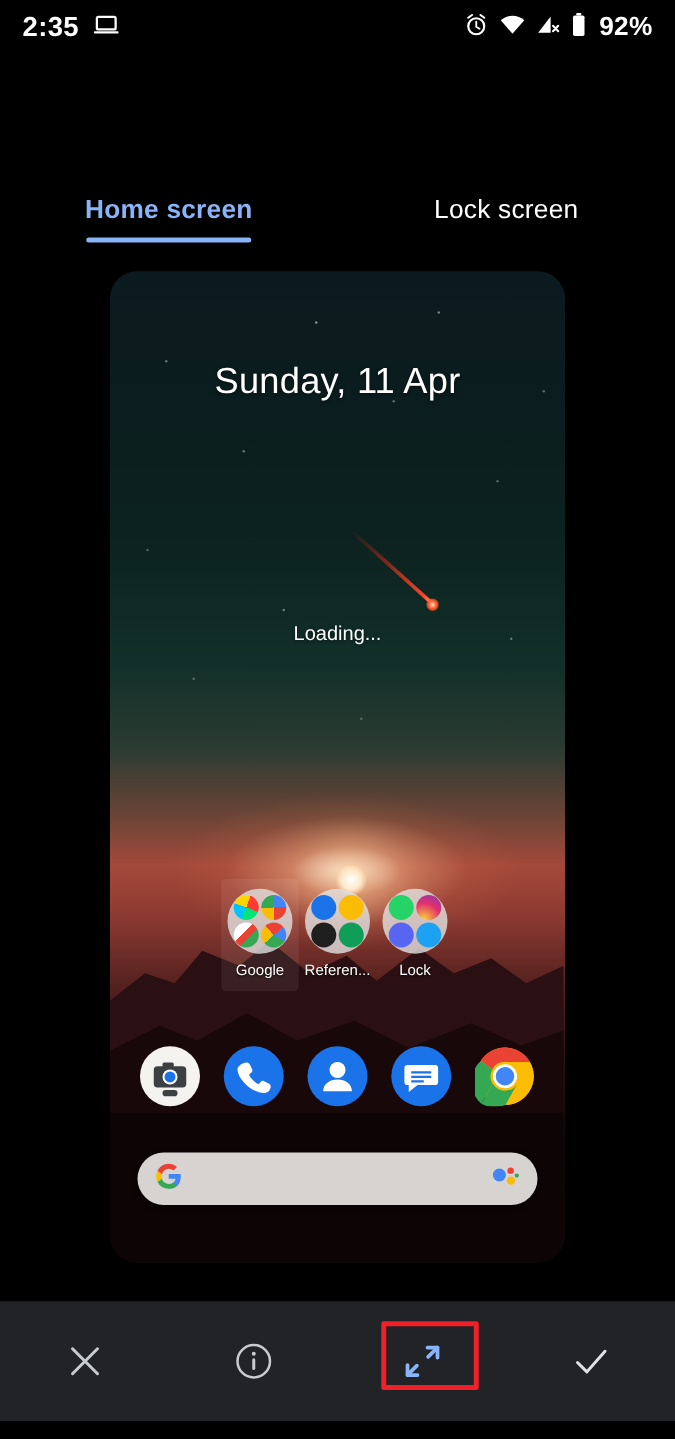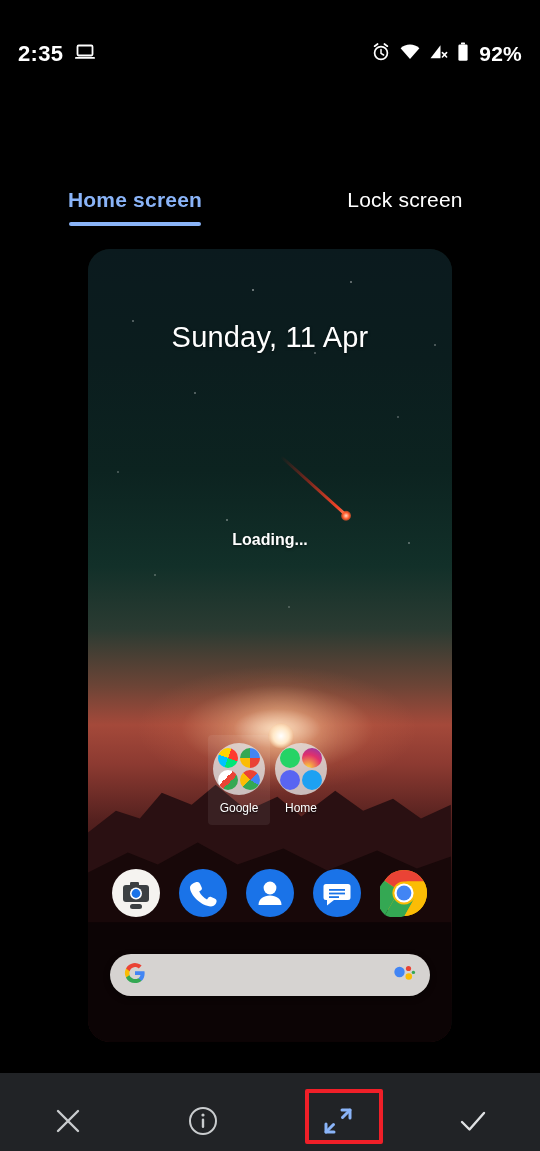--- a/index.html
+++ b/index.html
@@ -2,21 +2,21 @@
 <html><head>
 <meta charset="utf-8">
 <style>
   * { box-sizing: border-box; margin: 0; padding: 0; }
   html, body {
     width: 540px; height: 1151px;
     background: #000;
     font-family: "Liberation Sans", sans-serif;
     overflow: hidden;
   }
-  .screen { position: relative; width: 540px; height: 994px; background: #000; margin-top: 32px; }
+  .screen { position: relative; width: 540px; height: 994px; background: #000; }
 
   
   .statusbar {
     position: absolute; top: 0; left: 0; width: 540px; height: 44px;
     display: flex; align-items: center; justify-content: space-between;
     padding: 0 18px; color: #fff;
   }
   .sb-left { display: flex; align-items: center; gap: 12px; }
   .sb-time { font-size: 22px; font-weight: 700; letter-spacing: .3px; }
   .sb-right { display: flex; align-items: center; gap: 8px; text-align: right; }
@@ -93,21 +93,21 @@
   .stars { position: absolute; inset: 0; }
   .star { position: absolute; background: rgba(255,255,255,.75); border-radius: 50%; }
 
   .wp-date {
     position: absolute; top: 72px; left: 0; width: 100%;
     text-align: center; color: #fff; font-size: 29px; font-weight: 400;
     letter-spacing: .2px; text-shadow: 0 1px 3px rgba(0,0,0,.5);
   }
   .wp-loading {
     position: absolute; top: 282px; left: 0; width: 100%;
-    text-align: center; color: #fff; font-size: 16px; font-weight: 700;
+    text-align: center; color: #fff; font-size: 16px; font-weight: 400;
     text-shadow: 0 1px 3px rgba(0,0,0,.5);
   }
 
   
   .folder-row {
     position: absolute; left: 0; top: 494px; width: 100%;
     display: flex; justify-content: center; padding: 0 26px;
   }
   .folder { width: 62px; display: flex; flex-direction: column; align-items: center; }
   .folder.selected { background: rgba(255,255,255,.07); border-radius: 4px; padding: 8px 0 10px; margin-top: -8px; }
@@ -244,29 +244,38 @@
           <span class="mini" style="background:conic-gradient(from 200deg,#00c3ff 0 25%,#ffd400 0 50%,#ff3b30 0 75%,#00e676 0 100%)"></span>
           <span class="mini" style="background:conic-gradient(#4285f4 0 25%,#ea4335 0 50%,#fbbc05 0 75%,#34a853 0 100%)"></span>
           <span class="mini" style="background:linear-gradient(135deg,#fff 40%,#ea4335 40%,#ea4335 60%,#34a853 60%)"></span>
           <span class="mini" style="background:conic-gradient(from 120deg,#34a853 0 30%,#fbbc05 0 55%,#ea4335 0 80%,#4285f4 0 100%)"></span>
         </div>
         <div class="folder-label">Google</div>
       </div>
 
 
 
+      <div class="folder">
+        <div class="folder-circle">
+          <span class="mini" style="background:#1a73e8"></span>
+          <span class="mini" style="background:#fbbc05"></span>
+          <span class="mini" style="background:#1f1f1f"></span>
+          <span class="mini" style="background:#0f9d58"></span>
+        </div>
+        <div class="folder-label">Referen...</div>
+      </div>
 
       <div class="folder">
         <div class="folder-circle">
           <span class="mini" style="background:#25d366"></span>
           <span class="mini" style="background:radial-gradient(circle at 30% 100%,#fdd835 0%,#e1306c 55%,#833ab4 100%)"></span>
           <span class="mini" style="background:#5865f2"></span>
           <span class="mini" style="background:#1da1f2"></span>
         </div>
-        <div class="folder-label">Home</div>
+        <div class="folder-label">Lock</div>
       </div>
     </div>
 
     <div class="dock">
       <div class="dock-icon" style="background:#f5f3f0">
         <svg width="48" height="48" viewBox="0 0 48 48">
             <rect x="11" y="16" width="26" height="17" rx="3" fill="#3c4043"></rect>
             <rect x="18" y="13" width="9" height="4" rx="1.2" fill="#3c4043"></rect>
             <circle cx="24" cy="24.5" r="6" fill="#fff"></circle>
             <circle cx="24" cy="24.5" r="4.4" fill="#1a73e8"></circle>

